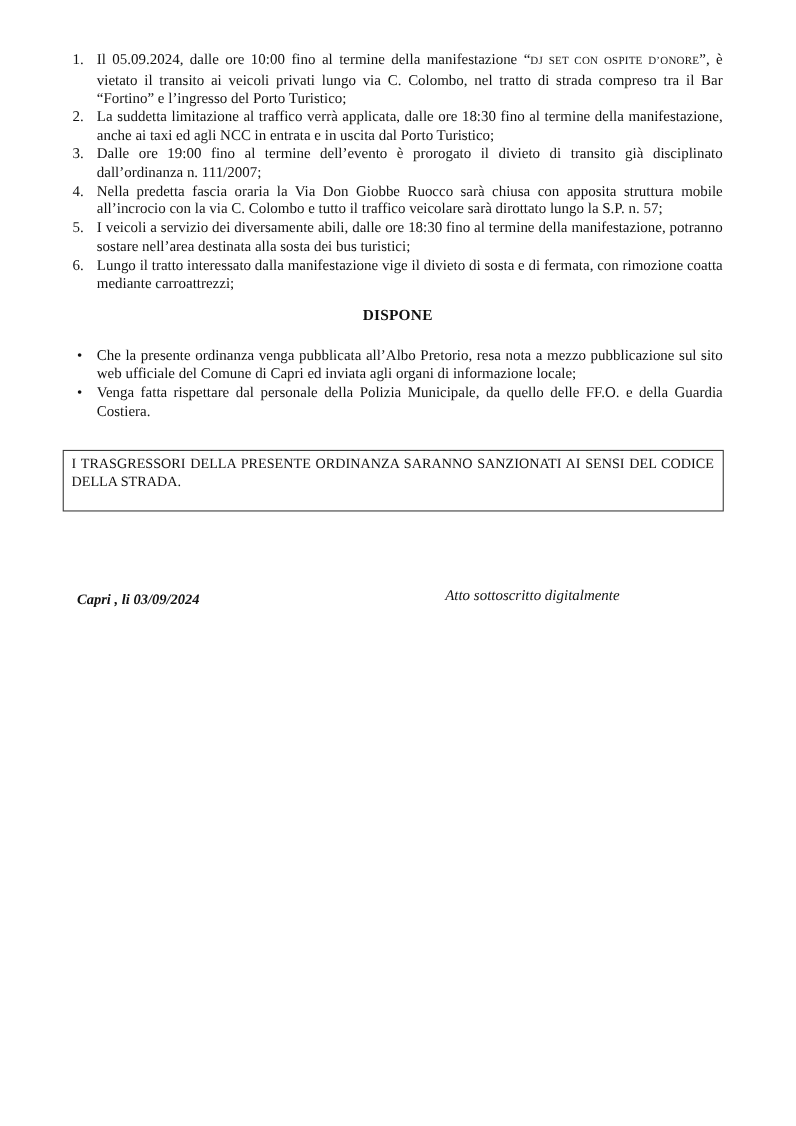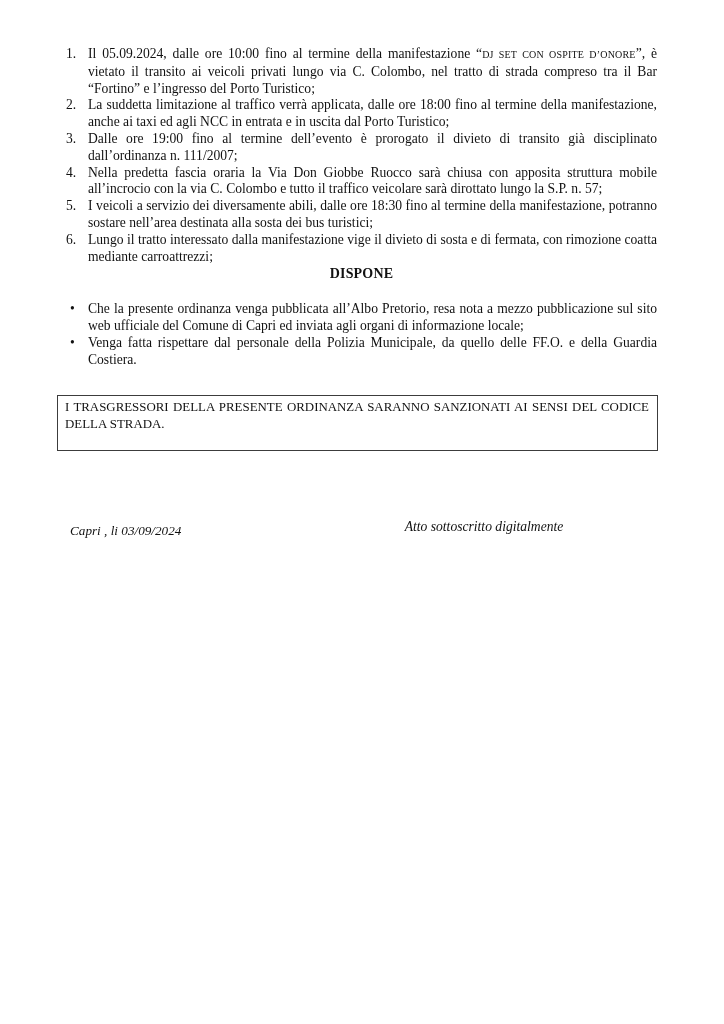--- a/index.html
+++ b/index.html
@@ -35,20 +35,21 @@
   .li .txt {
     flex: 1;
     text-align: justify;
   }
   .smallcaps {
     font-size: 10px;
     letter-spacing: 0.2px;
   }
   
   .dispone {
+    margin-top: 13px;
     text-align: center;
     font-weight: bold;
     font-size: 14px;
     line-height: 17px;
     letter-spacing: 0.2px;
   }
   
   .bullet-list { margin-top: 19px; width: 591px; }
   .bi {
     display: flex;
@@ -87,21 +88,21 @@
     position: relative;
     margin-top: 67px;
     width: 591px;
     height: 60px;
   }
   .place-date {
     position: absolute;
     left: 4px;
     top: 5px;
     font-style: italic;
-    font-weight: normal;
+    font-weight: bold;
     font-size: 13.2px;
   }
   .sig-block {
     position: absolute;
     right: 8px;
     top: 0;
     width: 330px;
     text-align: center;
     font-size: 13.6px;
     line-height: 17px;
@@ -113,21 +114,21 @@
 
 <div class="page">
 
   <div class="num-list">
     <div class="li">
       <span class="num">1.</span>
       <div class="txt"><span>Il 05.09.2024, dalle ore 10:00 fino al termine della manifestazione “</span><span class="smallcaps">DJ SET CON OSPITE D’ONORE</span><span>”, è vietato il transito ai veicoli privati lungo via C. Colombo, nel tratto di strada compreso tra il Bar “Fortino” e l’ingresso del Porto Turistico;</span></div>
     </div>
     <div class="li">
       <span class="num">2.</span>
-      <div class="txt">La suddetta limitazione al traffico verrà applicata, dalle ore 18:00 fino al termine della manifestazione, anche ai taxi ed agli NCC in entrata e in uscita dal Porto Turistico;</div>
+      <div class="txt">La suddetta limitazione al traffico verrà applicata, dalle ore 18:30 fino al termine della manifestazione, anche ai taxi ed agli NCC in entrata e in uscita dal Porto Turistico;</div>
     </div>
     <div class="li">
       <span class="num">3.</span>
       <div class="txt">Dalle ore 19:00 fino al termine dell’evento è prorogato il divieto di transito già disciplinato dall’ordinanza n. 111/2007;</div>
     </div>
     <div class="li">
       <span class="num">4.</span>
       <div class="txt">Nella predetta fascia oraria la Via Don Giobbe Ruocco sarà chiusa con apposita struttura mobile all’incrocio con la via C. Colombo e tutto il traffico veicolare sarà dirottato lungo la S.P. n. 57;</div>
     </div>
     <div class="li">

